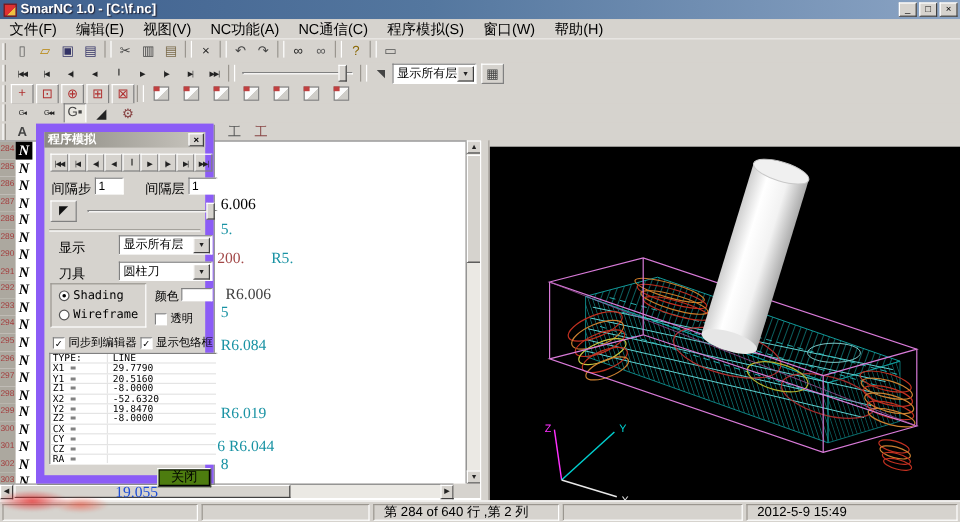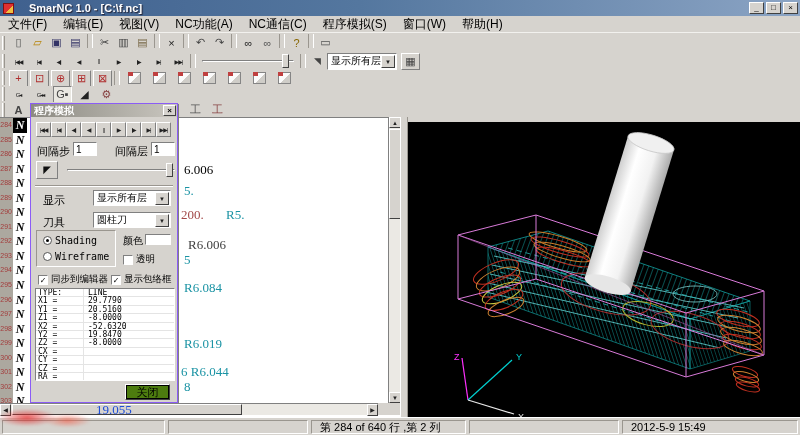--- a/index.html
+++ b/index.html
@@ -2,21 +2,21 @@
 <html><head>
 <meta charset="utf-8">
 <style>
   * { margin:0; padding:0; box-sizing:border-box; }
   html,body { width:800px; height:435px; overflow:hidden; }
   body { font-family:"Liberation Sans", sans-serif; background:#d6d3ce; position:relative; font-size:11px; color:#000; }
 
   
   .titlebar { position:absolute; left:0; top:0; width:800px; height:16px;
     background:linear-gradient(90deg,#3f608e 0%,#54779f 45%,#8ba4c4 100%);
-    color:#fff; display:flex; align-items:center; padding:0 2px;gap:12px; }
+    color:#fff; display:flex; align-items:center; padding:0 2px; }
   .appicon { width:11px; height:11px; margin:0 3px 0 1px;
     background:linear-gradient(135deg,#e03030 60%,#f0c040 60%); border:1px solid #801010; }
   .titletext { font-weight:bold; font-size:11px; text-shadow:1px 1px 1px #223; white-space:nowrap; }
   .winbtns { margin-left:auto; display:flex; gap:2px; }
   .winbtns span { width:15px; height:12px; background:#d6d3ce; color:#000;
     border:1px solid; border-color:#fff #404040 #404040 #fff; font-size:8px; line-height:10px; text-align:center; }
 
   
   .menubar { position:absolute; left:0; top:16px; width:800px; height:17px; background:#d6d3ce;
     display:flex; align-items:center; border-bottom:1px solid #f2f1ee; }
@@ -81,21 +81,21 @@
   .view3d svg { position:absolute; left:0; top:5px; }
 
   
   .statusbar { position:absolute; left:0; top:417px; width:800px; height:18px; background:#d6d3ce;
     border-top:1px solid #fff; display:flex; align-items:stretch; padding:2px 2px 1px 2px; gap:3px; }
   .seg { border:1px solid; border-color:#9a968f #fff #fff #9a968f; font-size:11px; padding:0 8px; line-height:13px;
     white-space:nowrap; overflow:hidden; }
 
   
   .dialog { position:absolute; left:30px; top:103px; width:148px; height:300px; background:#d6d3ce;
-    border:1px solid #8b5cf6; box-shadow:1px 1px 0 #808080; z-index:10; }
+    border:7px solid #8b5cf6; box-shadow:1px 1px 0 #808080; z-index:10; }
   .dtitle { height:13px; background:linear-gradient(90deg,#8c8a82,#c9c6bf); color:#fff; font-weight:bold;
     font-size:10px; line-height:13px; padding-left:3px; display:flex; }
   .dclose { margin-left:auto; width:13px; height:11px; margin-top:1px; margin-right:1px; background:#d6d3ce;
     color:#000; border:1px solid; border-color:#fff #404040 #404040 #fff; font-size:8px; line-height:9px; text-align:center; }
   .dplay { position:absolute; left:5px; top:18px; display:flex; }
   .dplay .tb-btn { min-width:15px; width:15px; height:15px; border:1px solid; border-color:#fff #808080 #808080 #fff; }
   .dlabel { position:absolute; font-size:11px; }
   .dinp { position:absolute; width:24px; height:14px; border:1px solid; border-color:#808080 #fff #fff #808080;
     background:#fff; font-size:10px; padding:0 2px; font-family:"Liberation Sans",sans-serif; }
   .pickbtn { position:absolute; left:5px; top:57px; width:22px; height:18px; background:#d6d3ce;

